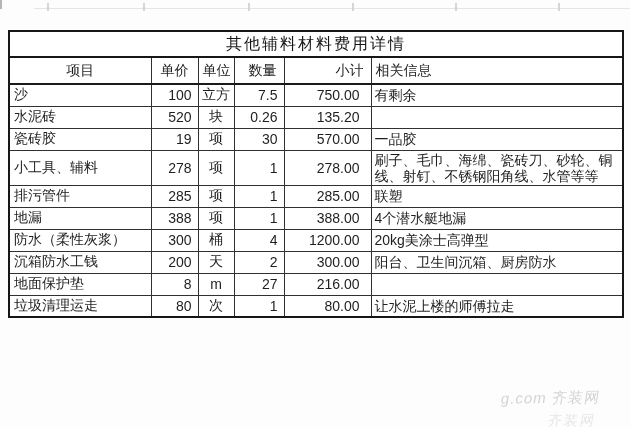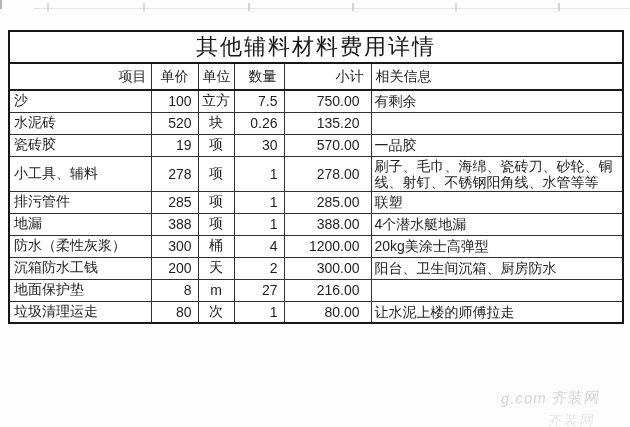--- a/index.html
+++ b/index.html
@@ -41,32 +41,32 @@
   }
   td, th {
     border: 1.5px solid #303030;
     font-size: 14px;
     font-weight: normal;
     padding: 0 4px;
     overflow: hidden;
   }
   .title-cell {
     height: 24px;
-    font-size: 22px;
+    font-size: 16px;
     text-align: center;
     letter-spacing: 2px;
     border-bottom: 2.4px solid #161616;
     color: #171717;
   }
   .header-row th {
     height: 25px;
     border-bottom: 2.4px solid #1a1a1a;
     white-space: nowrap;
   }
-  .h-item  { text-align: right; }
+  .h-item  { text-align: center; }
   .h-price { text-align: center; margin-top: 10px; }
   .h-unit  { text-align: center; }
   .h-qty   { text-align: right; padding-right: 7px; }
   .h-subtotal { text-align: right; padding-right: 7px; }
   .h-info  { text-align: left; margin-top: 16px; }
 
   .data-row { height: 22px; }
   .c-item     { text-align: left;  white-space: nowrap; }
   .c-price    { text-align: right; padding-right: 6px; white-space: nowrap; }
   .c-unit     { text-align: center; padding: 0 1px; white-space: nowrap; }

